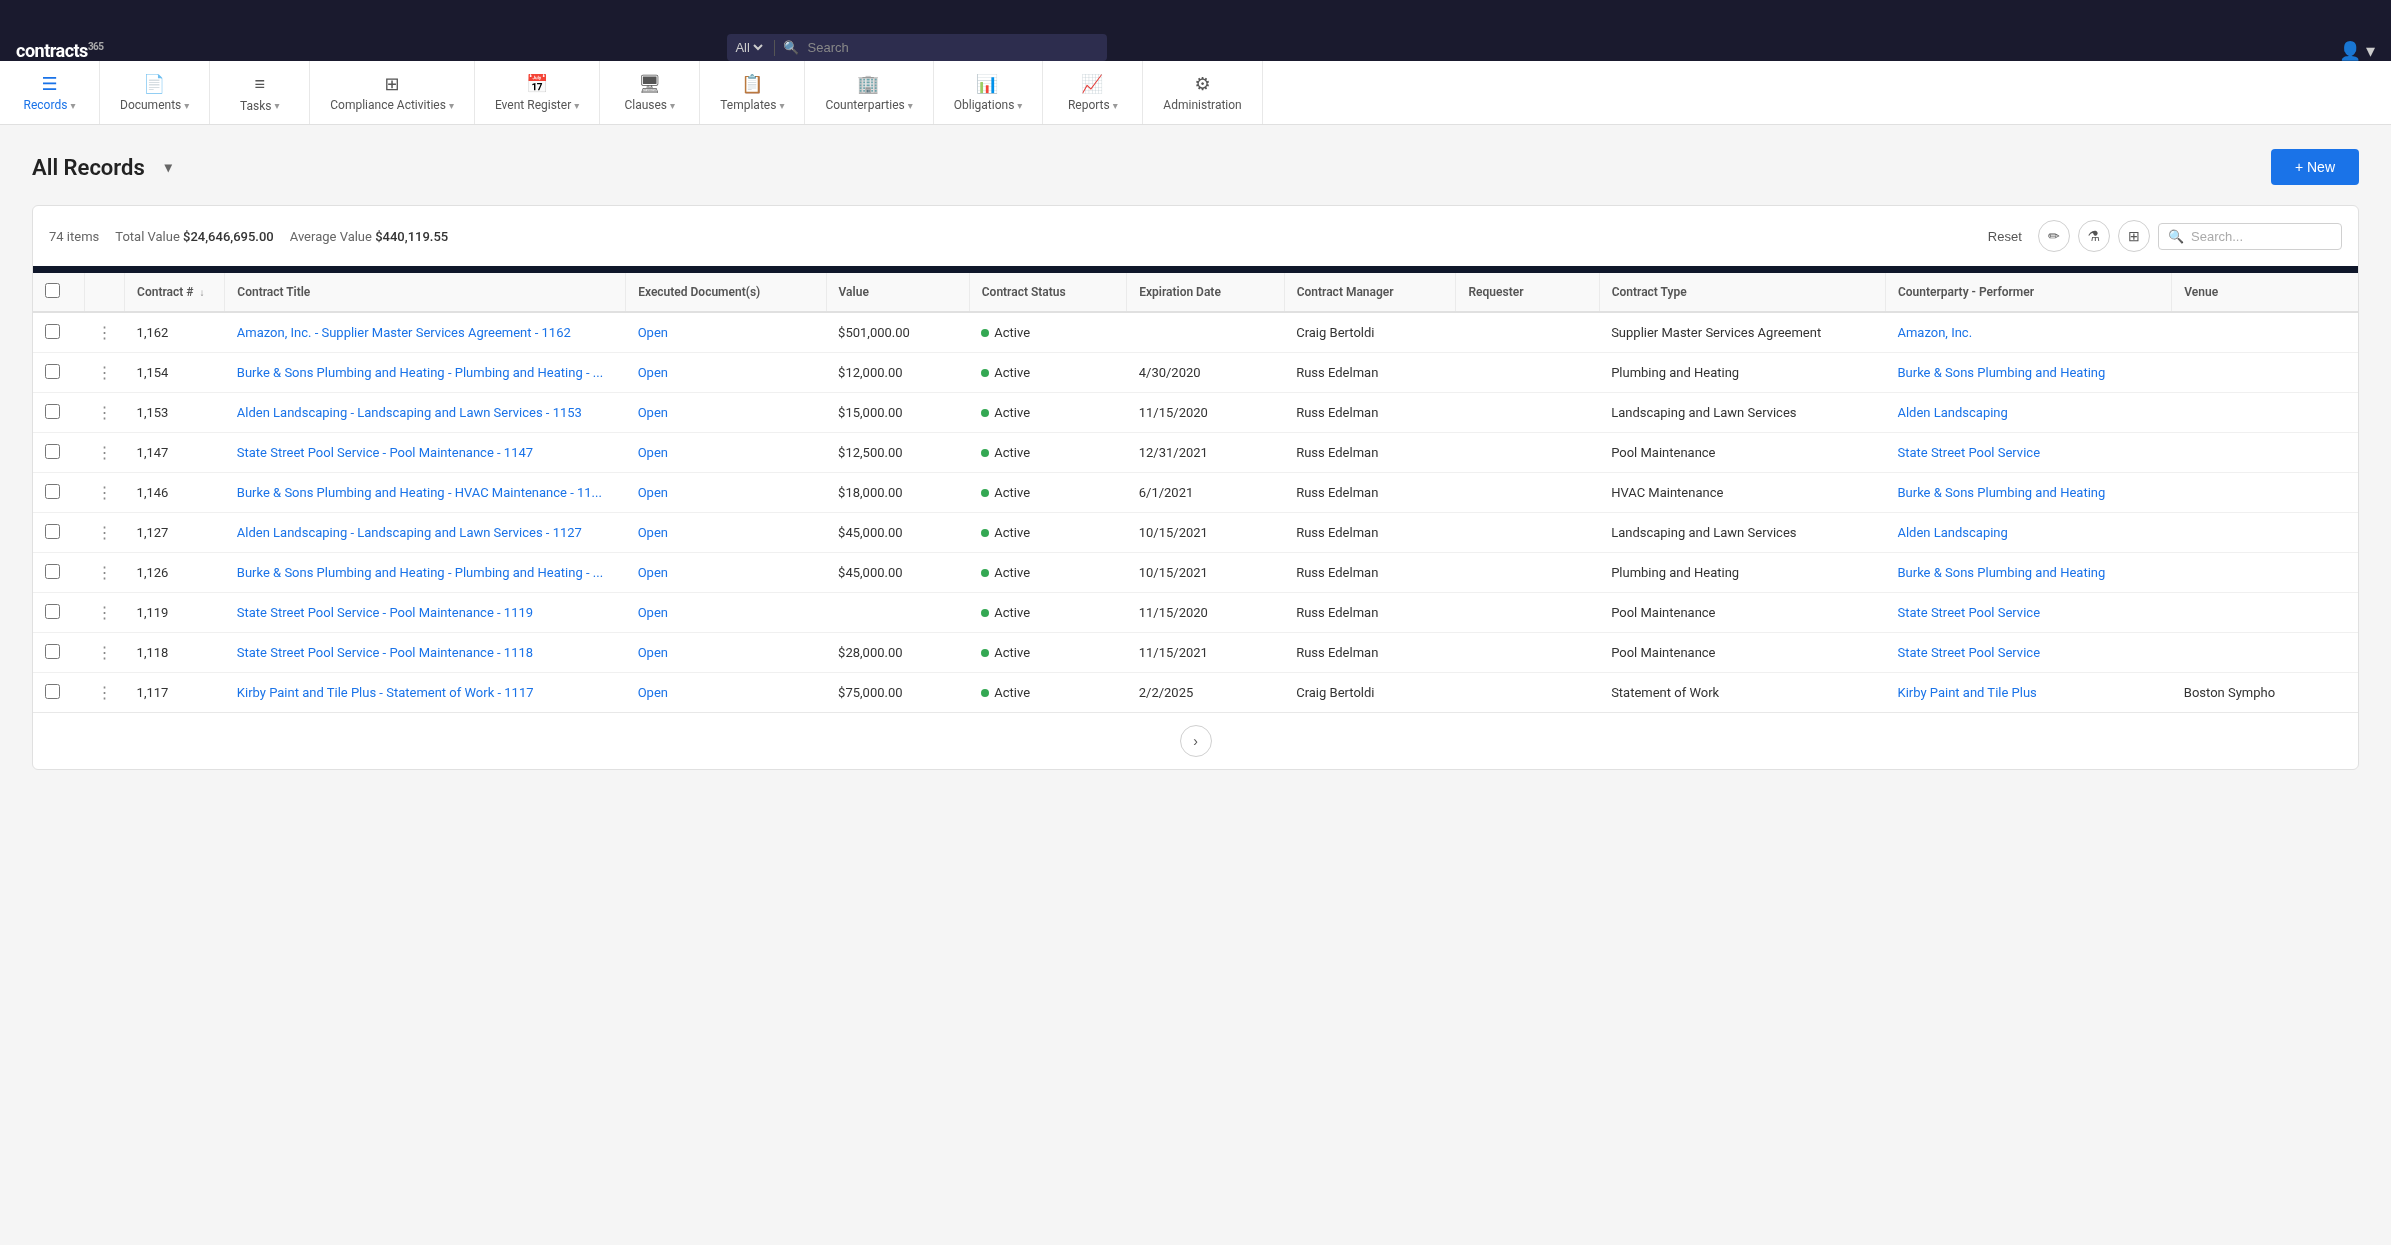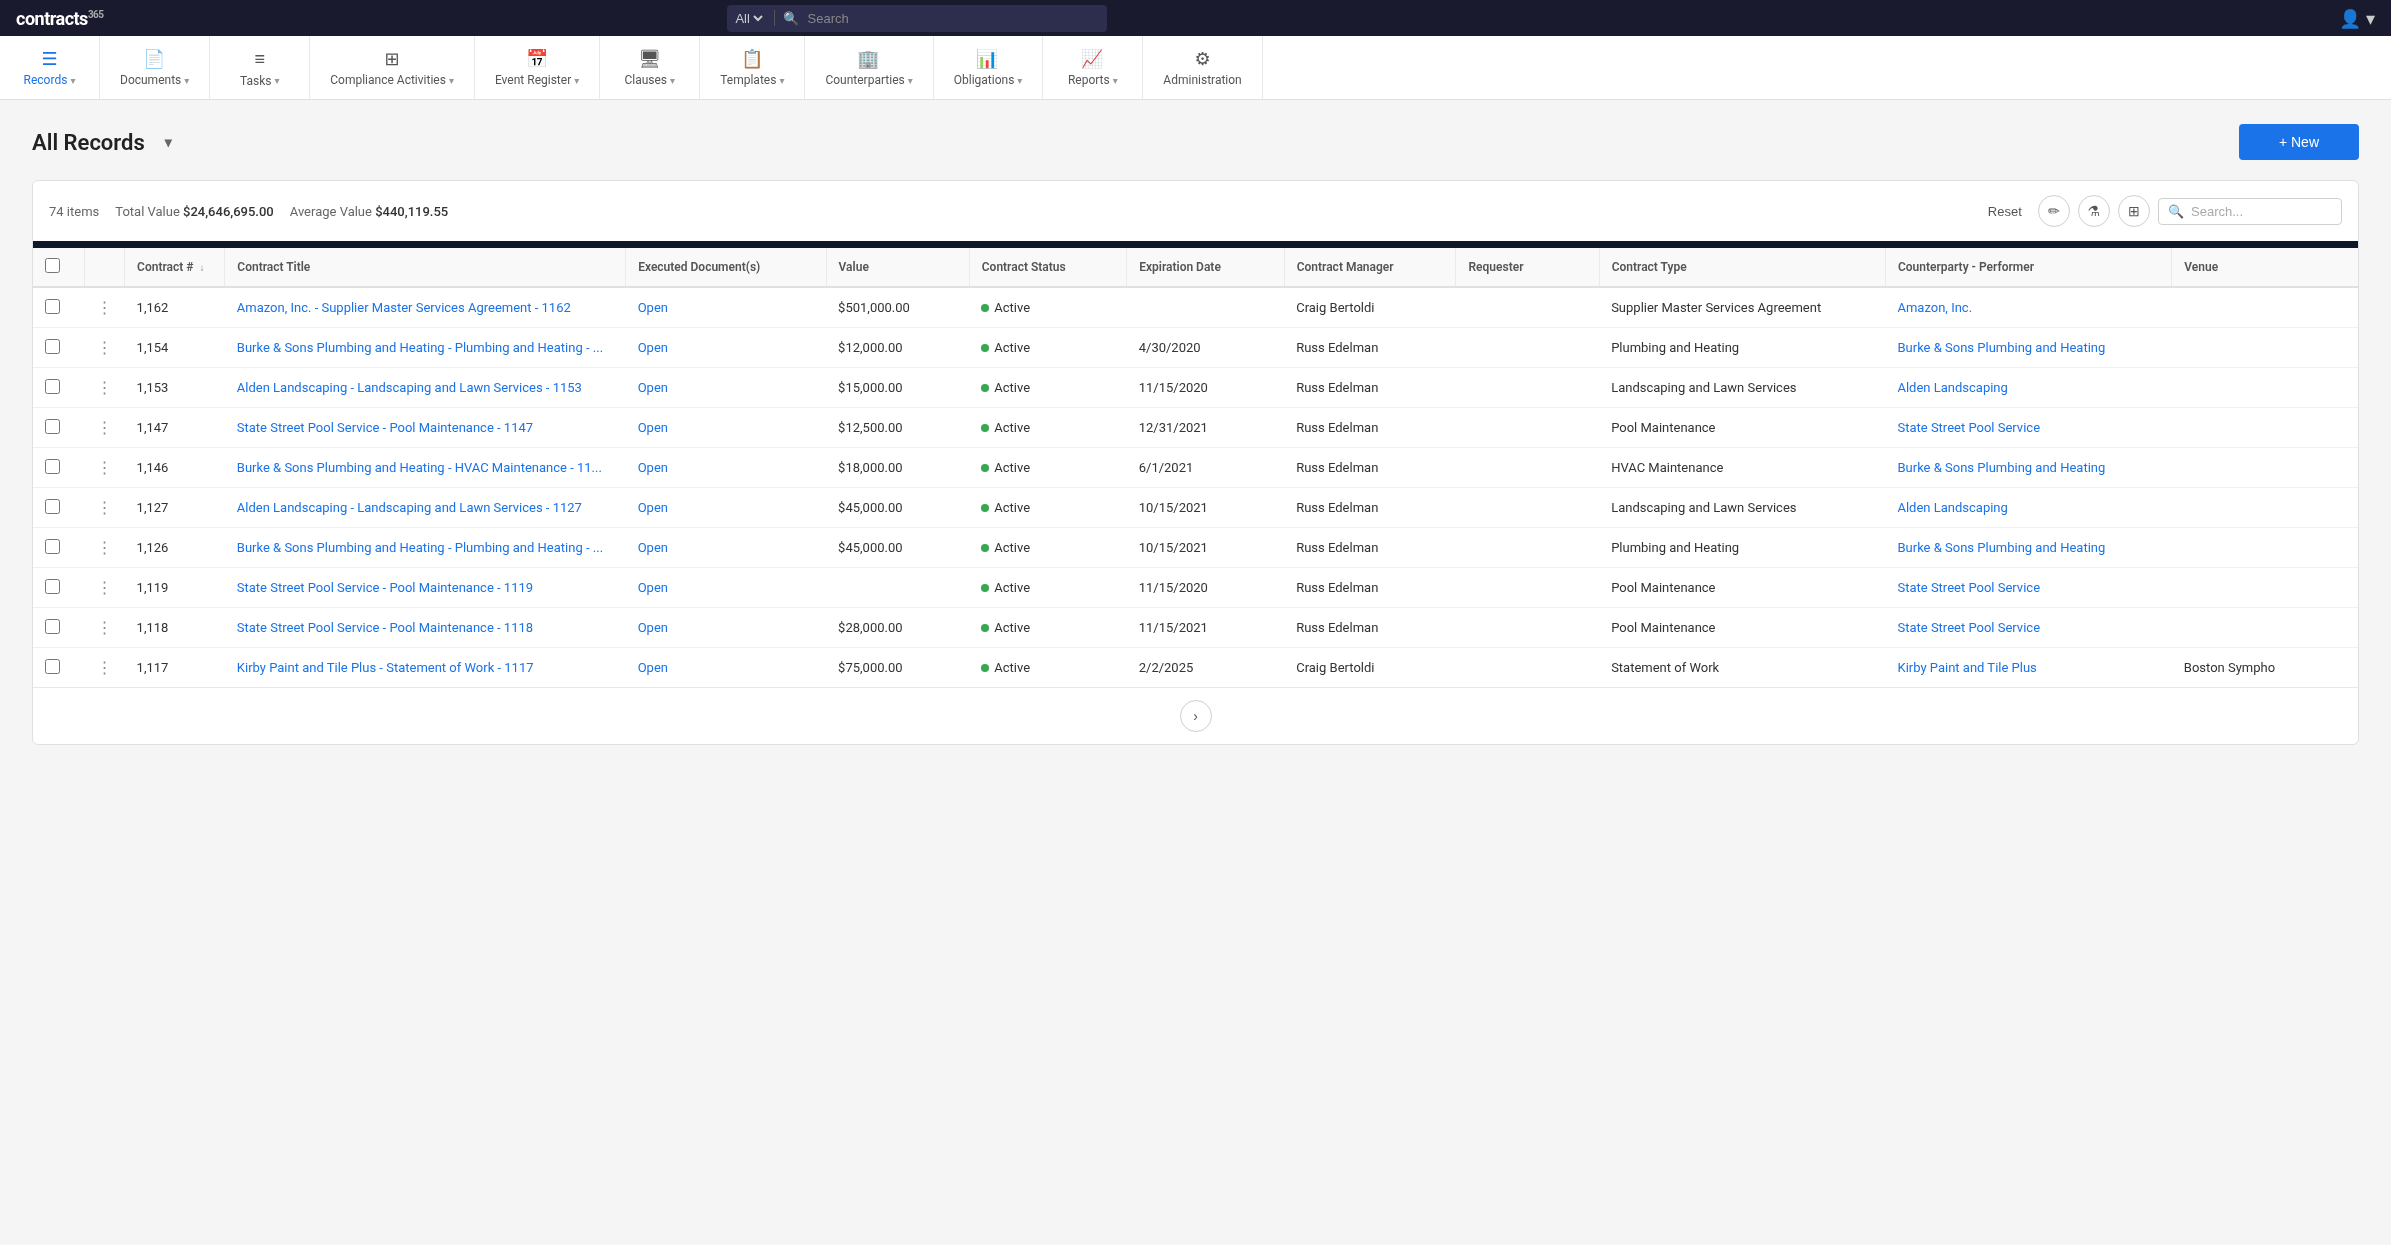--- a/index.html
+++ b/index.html
@@ -2,23 +2,23 @@
 <html><head>
   <meta charset="utf-8">
   <style>
     * { box-sizing: border-box; margin: 0; padding: 0; }
     body { font-family: -apple-system, BlinkMacSystemFont, 'Segoe UI', Roboto, sans-serif; background: #f5f5f5; font-size: 13px; color: #333; }
 
     
     .top-nav {
       background: #1a1a2e;
       display: flex;
-      align-items: center;
+      align-items: flex-end;
       padding: 0 16px;
-      height: 36px;
+      height: 61px;
       gap: 16px;
     }
     .logo {
       color: #fff;
       font-size: 18px;
       font-weight: 700;
       white-space: nowrap;
       letter-spacing: -0.5px;
     }
     .logo sup { font-size: 10px; color: #aaa; }
@@ -102,21 +102,21 @@
       display: flex;
       align-items: center;
       gap: 20px;
     }
     .page-title .chevron { font-size: 14px; color: #666; cursor: pointer; }
     .btn-new {
       background: #1a73e8;
       color: #fff;
       border: none;
       border-radius: 4px;
-      padding: 10px 40px;
+      padding: 10px 24px;
       font-size: 14px;
       font-weight: 500;
       cursor: pointer;
       display: flex;
       align-items: center;
       gap: 6px;
     }
 
     
     .table-container {

